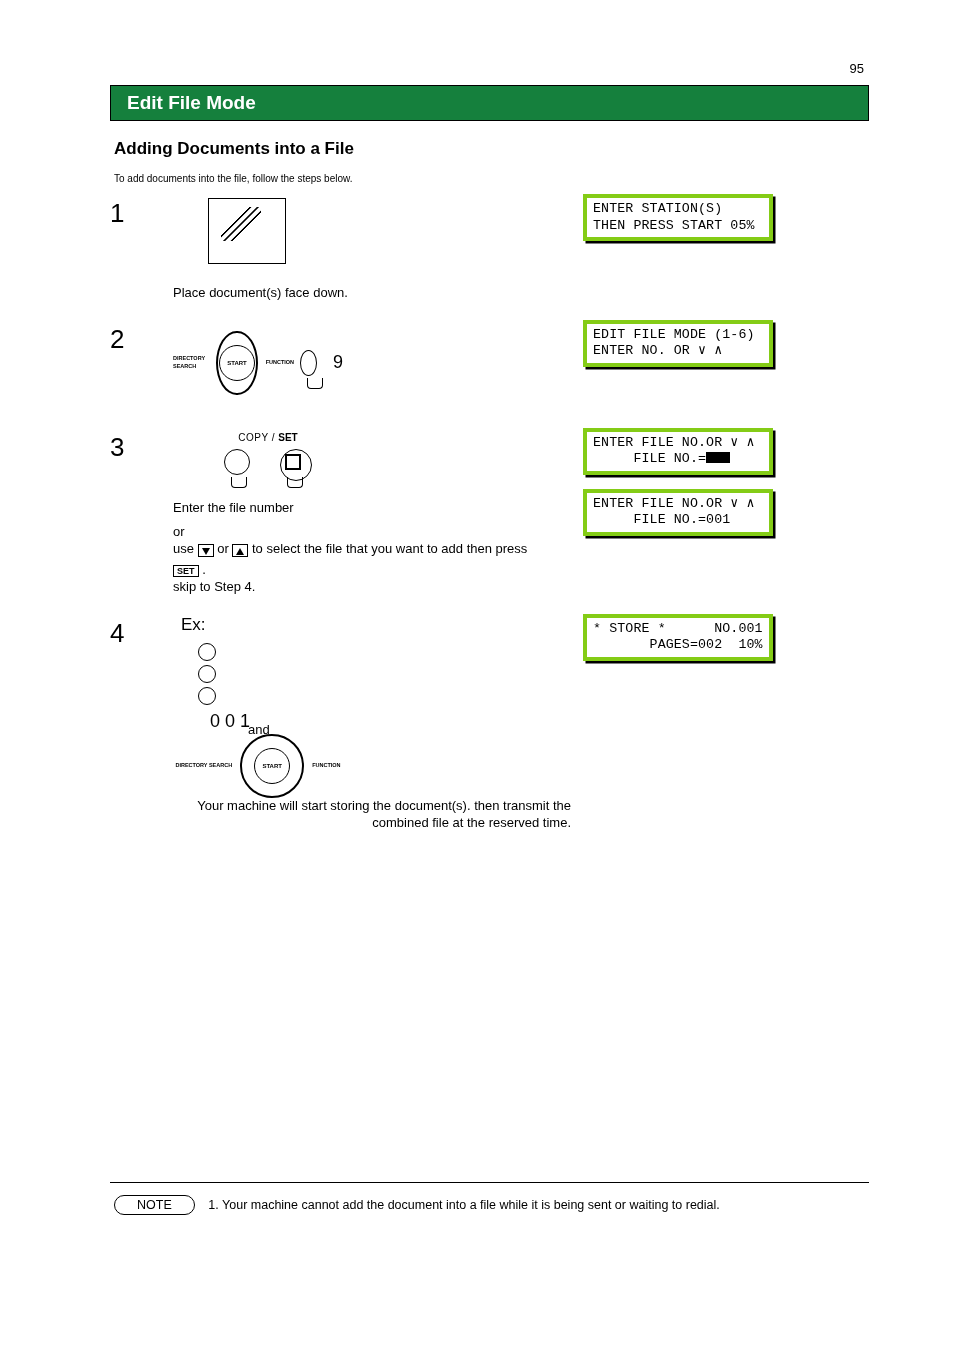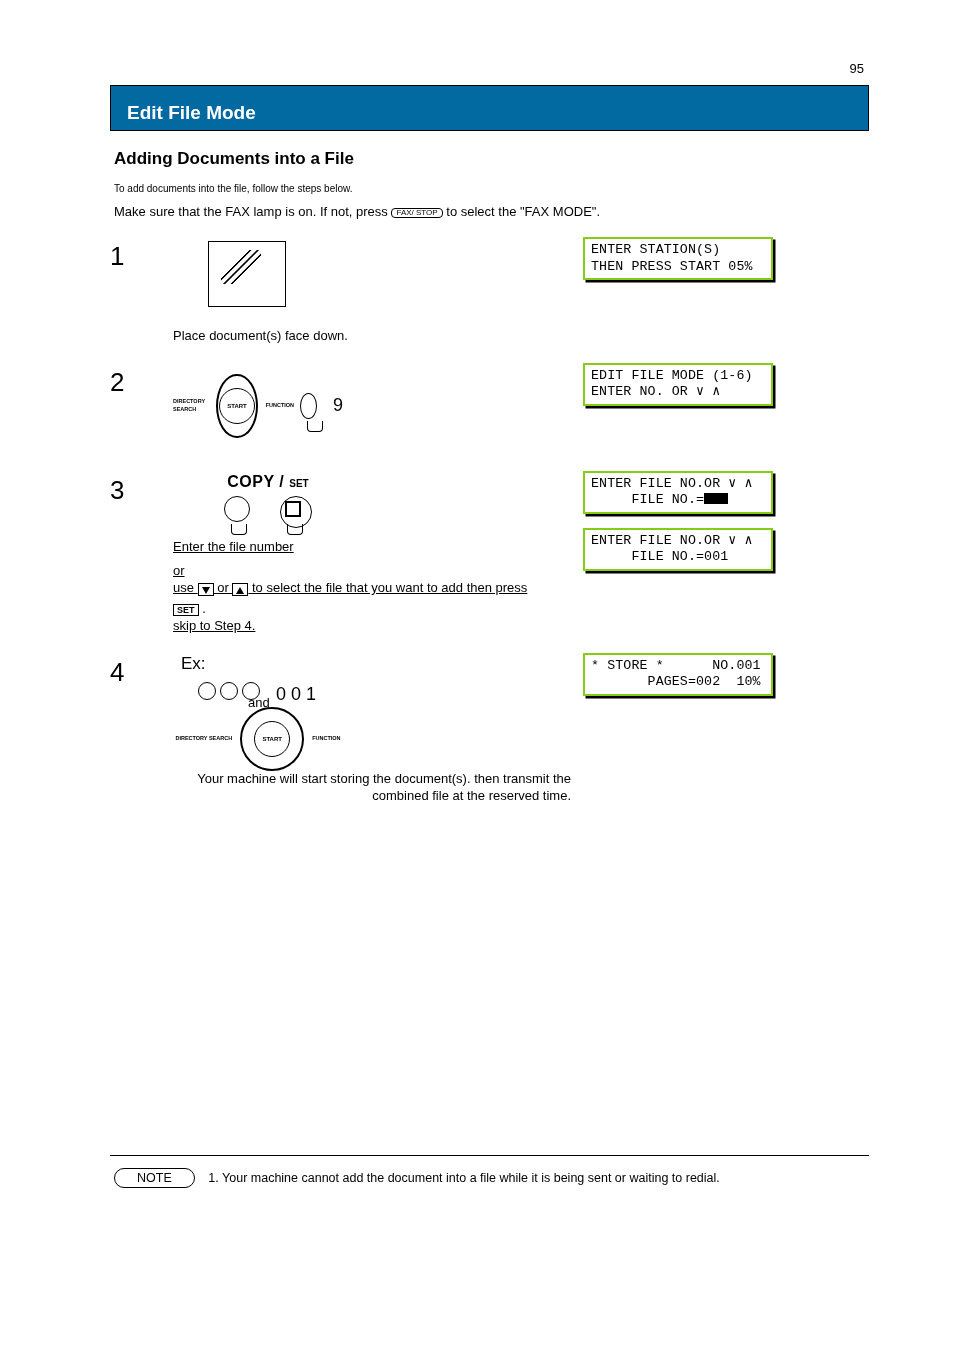--- a/index.html
+++ b/index.html
@@ -1,19 +1,19 @@
 <!DOCTYPE html>
 <html><head>
   <meta charset="utf-8">
   <style>
     * { box-sizing: border-box; margin: 0; padding: 0; }
     body { font-family: Arial, Helvetica, sans-serif; font-size: 13px; color: #000; background: #fff; width: 954px; margin: 0 auto; position: relative; }
     .page { padding: 40px 85px 60px 110px; position: relative; }
     .page-no { position: absolute; top: 61px; right: 90px; font-size: 13px; }
-    .section-bar { background: #0369a1; color: #fff; font-weight: bold; padding: 16px 12px 6px 16px; margin-top: 45px; margin-bottom: 18px; font-size: 19px; border: 1px solid #000; }
+    .section-bar { background: #15803d; color: #fff; font-weight: bold; padding: 6px 12px 6px 16px; margin-top: 45px; margin-bottom: 18px; font-size: 19px; border: 1px solid #000; }
     .subtitle { font-weight: bold; font-size: 17px; margin: 0 0 14px 4px; }
     .step-row { display: flex; margin-bottom: 18px; }
     .step-num { width: 63px; font-size: 26px; font-weight: 500; text-align: left; padding-top: 4px; }
     .step-body { width: 410px; padding-right: 12px; font-size: 13px; line-height: 1.35; }
     .step-display { flex: 1; }
     .graphic-slot { width: 170px; height: 78px; margin: 4px 0 8px 0; position: relative; }
     .graphic-slim { height: 46px; }
     .document-icon { position: relative; width: 78px; height: 66px; border: 1.5px solid #000; margin-left: 35px; }
     .document-icon::before { content: ""; position: absolute; left: 12px; top: 8px; width: 40px; height: 34px; background:
       linear-gradient(135deg, transparent 48%, #000 49%, #000 51%, transparent 52%),
@@ -21,31 +21,31 @@
       linear-gradient(135deg, transparent 58%, #000 59%, #000 61%, transparent 62%);
     }
     .dial-graphic { display: flex; align-items: center; justify-content: center; gap: 6px; }
     .dial { width: 64px; height: 64px; border: 2px solid #000; border-radius: 50%; position: relative; display:flex;align-items:center;justify-content:center; }
     .dial-inner { width: 36px; height: 36px; border: 1.5px solid #000; border-radius: 50%; display:flex;align-items:center;justify-content:center; font-size:6px; font-weight:bold; text-align:center; line-height:1; }
     .small-circle { width: 26px; height: 26px; border: 1.5px solid #000; border-radius: 50%; position: relative; }
     .small-circle::after { content: ""; position: absolute; left: 6px; top: 27px; width: 14px; height: 10px; border: 1.5px solid #000; border-top: none; border-radius: 0 0 4px 4px; }
     .label-left { font-size:5.5px; font-weight:bold; margin-right:2px; }
     .label-right{ font-size:5.5px; font-weight:bold; margin-left:2px;}
     .copy-set-row { text-align: center; margin-left: 20px; width: 150px; margin-bottom: 4px; }
-    .copy-set-label { font-weight: bold; font-size: 16px; letter-spacing: 0.5px; }
+    .copy-set-label { font-weight: normal; font-size: 10px; letter-spacing: 0.5px; }
     .set-small { font-size: 10px; font-weight: bold; }
     .two-circles { display:flex; gap:30px; justify-content:center; margin-left:20px; width:150px; }
     .set-square-inner { width: 16px; height: 16px; border: 2px solid #000; margin-top:4px; margin-left:4px; }
-    .three-circles { display:flex; gap:4px; justify-content:flex-start; margin-left:25px; width:140px; margin-top:6px;}
+    .three-circles { display:flex; gap:4px; justify-content:flex-end; margin-left:25px; width:140px; margin-top:6px;flex-direction:column;}
     .tiny-circle { width: 18px; height:18px; border:1.5px solid #000; border-radius:50%; }
     .ex-label { font-weight: normal; margin-bottom:2px; font-size:17px;margin-left:8px;}
     .key-box { display:inline-block; border:1.5px solid #000; padding:1px 3px; vertical-align: -2px; height: 13px; line-height:9px; }
     .triangle-down { display:inline-block; width:0;height:0;border-left:4.5px solid transparent;border-right:4.5px solid transparent;border-top:7px solid #000;}
     .triangle-up   { display:inline-block; width:0;height:0;border-left:4.5px solid transparent;border-right:4.5px solid transparent;border-bottom:7px solid #000;}
-    .lcd { font-family: "Courier New", monospace; font-size: 13.3px; border: 2px solid #84cc16; padding: 3px 6px; width: 190px; white-space: pre; line-height: 1.25; margin-bottom: 8px; box-shadow: 2.5px 2.5px 0 #000; letter-spacing: 0.1px;}
+    .lcd { font-family: "Courier New", monospace; font-size: 13.3px; border: 4px solid #84cc16; padding: 3px 6px; width: 190px; white-space: pre; line-height: 1.25; margin-bottom: 8px; box-shadow: 2.5px 2.5px 0 #000; letter-spacing: 0.1px;}
     .lcd-group { display:flex; flex-direction:column; gap:6px; }
     .note-block { margin-top: 350px; border-top: 1px solid #000; padding-top: 12px; }
     .note-label { background:#fff; border:1.5px solid #000; border-radius: 10px; padding: 2px 22px; font-size: 12.5px; display:inline-block; margin-left:4px; }
     .note-text { display:inline-block; margin-left: 10px; font-size: 12.5px; vertical-align: middle; line-height:1.45;text-align:right;}
     .skip-note { font-size:13px; }
     .small-or-text { font-size:13px; margin-top:6px;}
     .and-word { font-size:13px; margin:-12px 0 4px 75px; }
     .then-word { font-size:13px; margin-top:4px;text-align:right;}
     .block-cursor{ display:inline-block; background:#000; width:24px; height:11px; vertical-align:-1px;}
   </style>
@@ -55,26 +55,20 @@
 <div class="page">
 
   <div class="page-no">95</div>
 
   <div class="section-bar">Edit File Mode</div>
 
   <div class="subtitle">Adding Documents into a File</div>
 
   <div style="margin:0 0 10px 4px; font-size:10px;">To add documents into the file, follow the steps below.</div>
 
-  <div class="skip-note" style="margin:0 0 18px 4px;">
-    <span>Make sure that the FAX lamp is on. If not, press </span>
-    <span style="display:inline-block;border:1px solid #000;border-radius:4px;padding:0 4px;font-size:8px;line-height:8px;vertical-align:middle;text-align:center;">FAX/
-STOP</span>
-    <span>  to select the "FAX MODE".</span>
-  </div>
 
   <div class="step-row">
     <div class="step-num">1</div>
     <div class="step-body">
       <div class="graphic-slot">
         <div class="document-icon"></div>
       </div>
       <div>Place document(s) face down.</div>
     </div>
     <div class="step-display">
@@ -108,21 +102,21 @@
     <div class="step-body">
       <div class="copy-set-row">
         <span class="copy-set-label">COPY</span><span class="copy-set-label"> / </span><span class="set-small">SET</span>
       </div>
       <div class="two-circles">
         <div class="small-circle"></div>
         <div class="small-circle" style="width:32px;height:32px;">
             <div class="set-square-inner"></div>
           </div>
       </div>
-      <div style="font-size:13px;margin-top:10px;text-decoration:underline;">
+      <div style="font-size:13px;margin-top:18px;">
         <span>Enter the file number</span>
         <span class="small-or-text" style="display:block;">or</span>
         <span>use </span>
         <span class="key-box"><span class="triangle-down"></span></span>
         <span> or </span>
         <span class="key-box"><span class="triangle-up"></span></span>
         <span> to select the file that you want to add then press</span>
         <br>
         <span style="display:inline-block;margin-top:3px;">
           <span style="border:1px solid #000;padding:0 3px;font-size:9px;font-weight:bold;">SET</span>&nbsp;.

